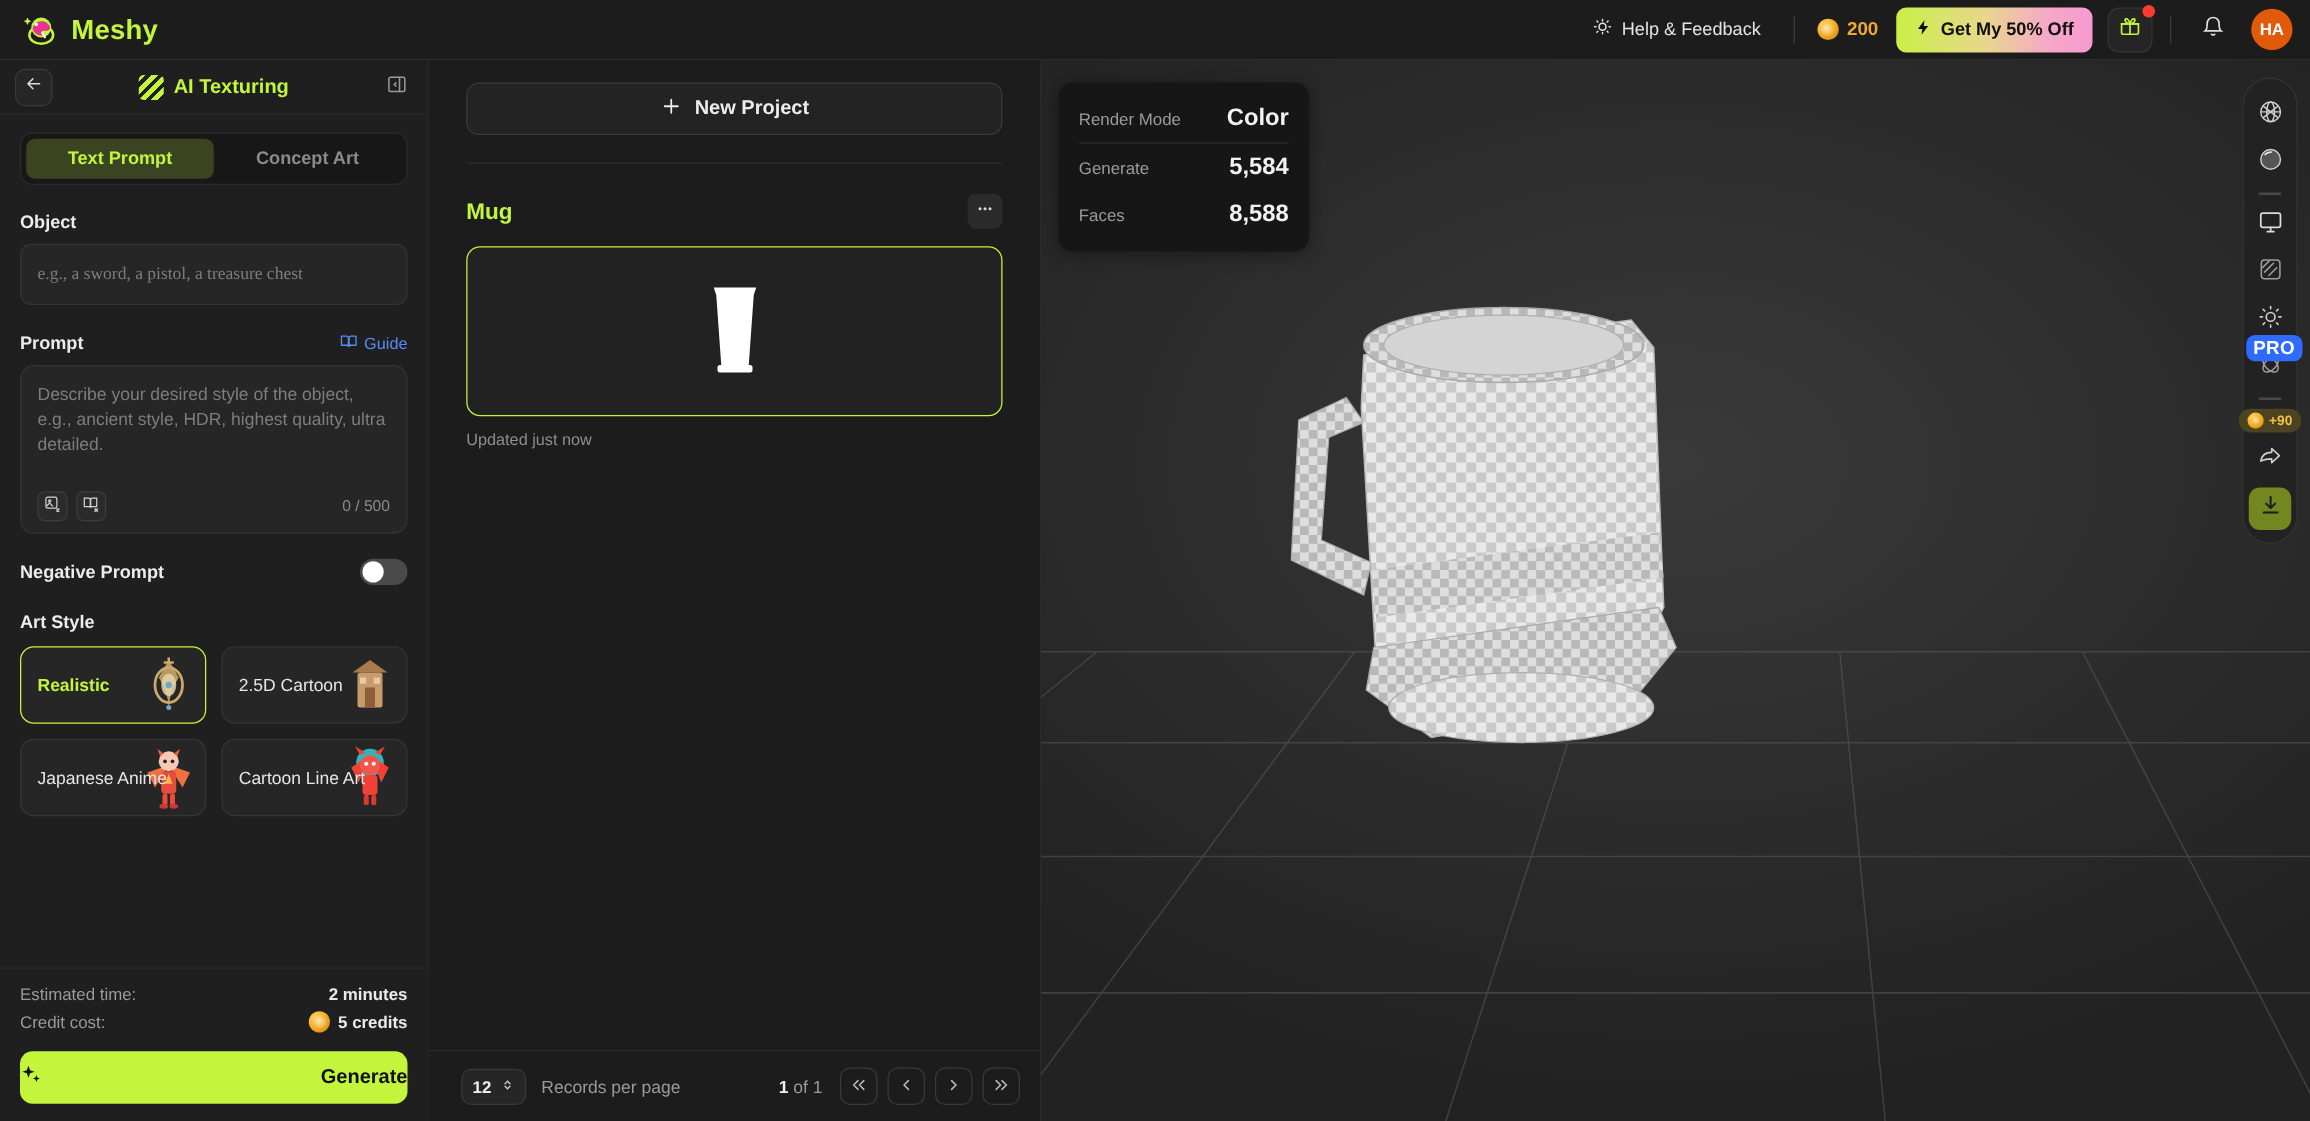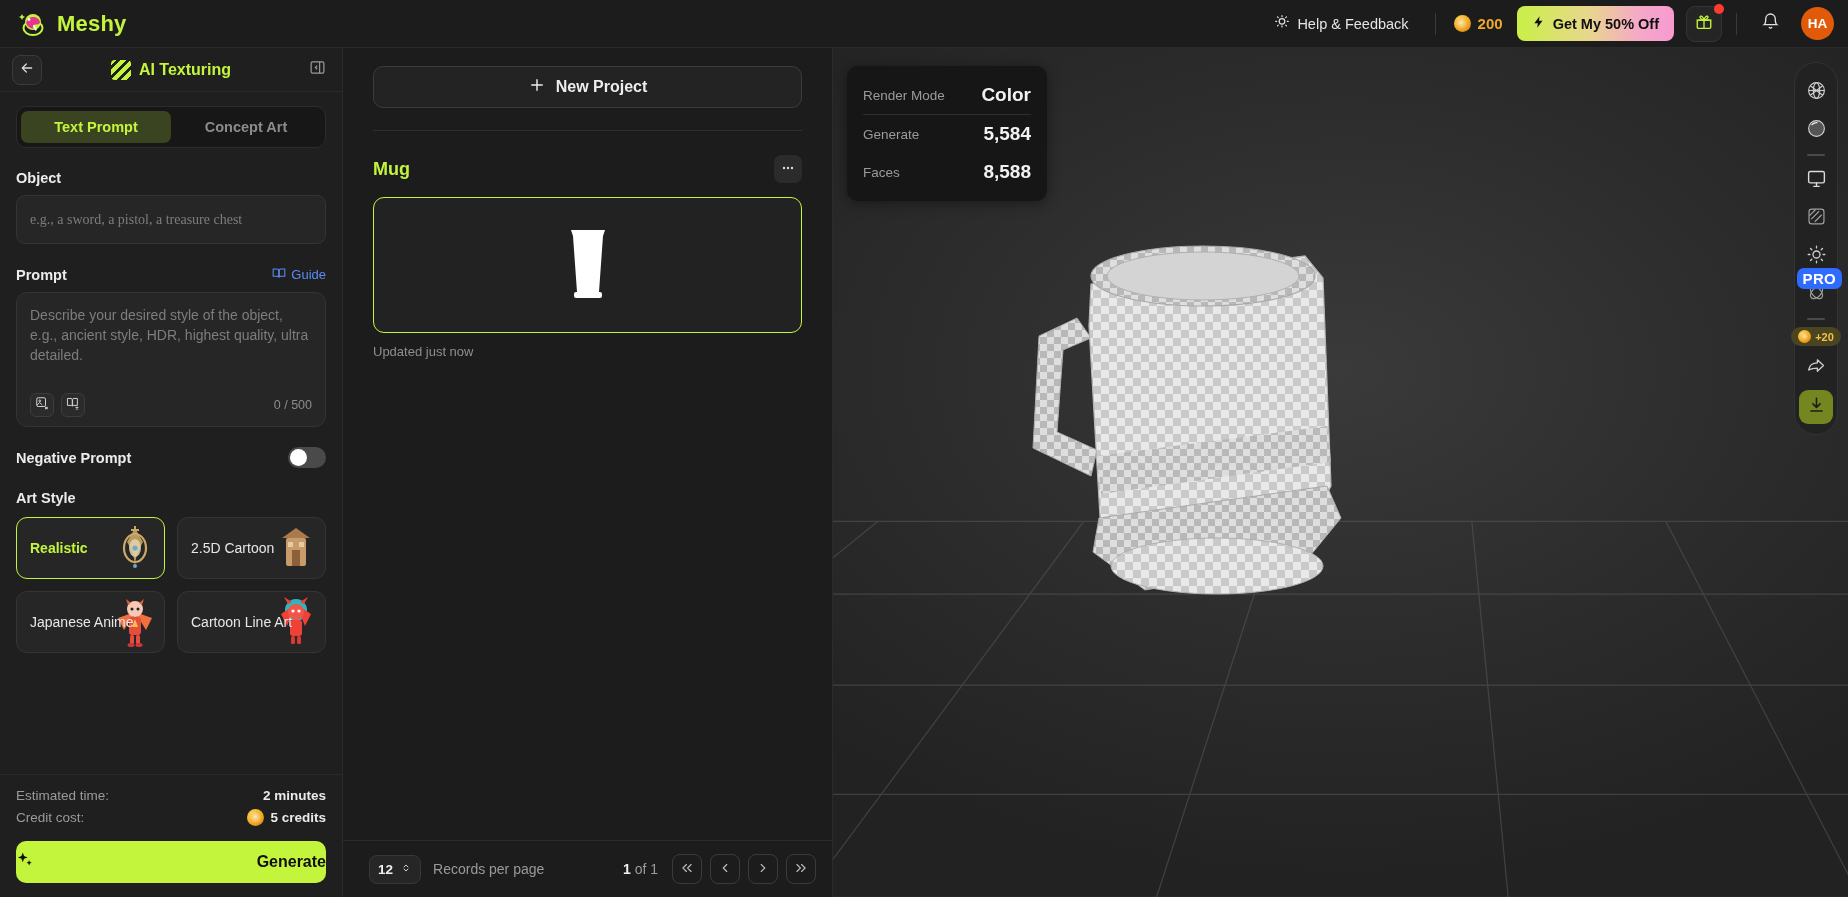--- a/index.html
+++ b/index.html
@@ -671,21 +671,21 @@
           <span>
             <svg width="21" height="21" viewBox="0 0 24 24" fill="none" stroke="#9f9f9f" stroke-width="1.4">
                 <ellipse cx="12" cy="12" rx="5" ry="8.5" transform="rotate(45 12 12)"></ellipse>
                 <ellipse cx="12" cy="12" rx="5" ry="8.5" transform="rotate(-45 12 12)"></ellipse>
               </svg>
           </span>
         </div>
         <div class="tb-sep"></div>
         <div class="plus50">
           <span class="coin" style="width:13px;height:13px;flex:0 0 13px"></span>
-          <span>+20</span>
+          <span>+90</span>
         </div>
         <div class="tb-item">
           <span>
             <svg width="21" height="21" viewBox="0 0 24 24" fill="none" stroke="#cfcfcf" stroke-width="1.5" stroke-linejoin="round">
                 <path d="M3 17c1-6 5.5-8 10-8V5.5l7 6.5-7 6.5V15c-4 0-7 .6-10 2z"></path>
               </svg>
           </span>
         </div>
         <div class="dl-btn">
           <span>

